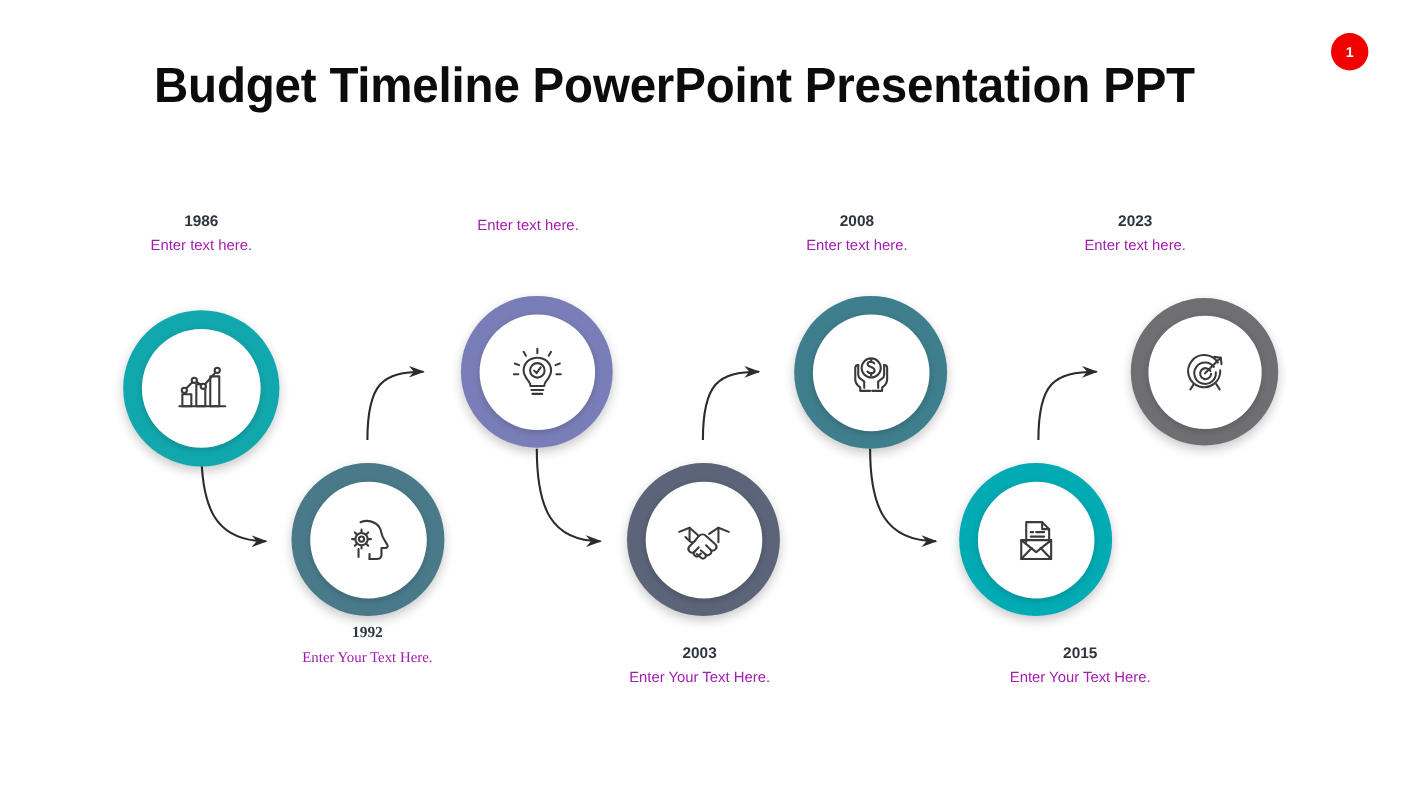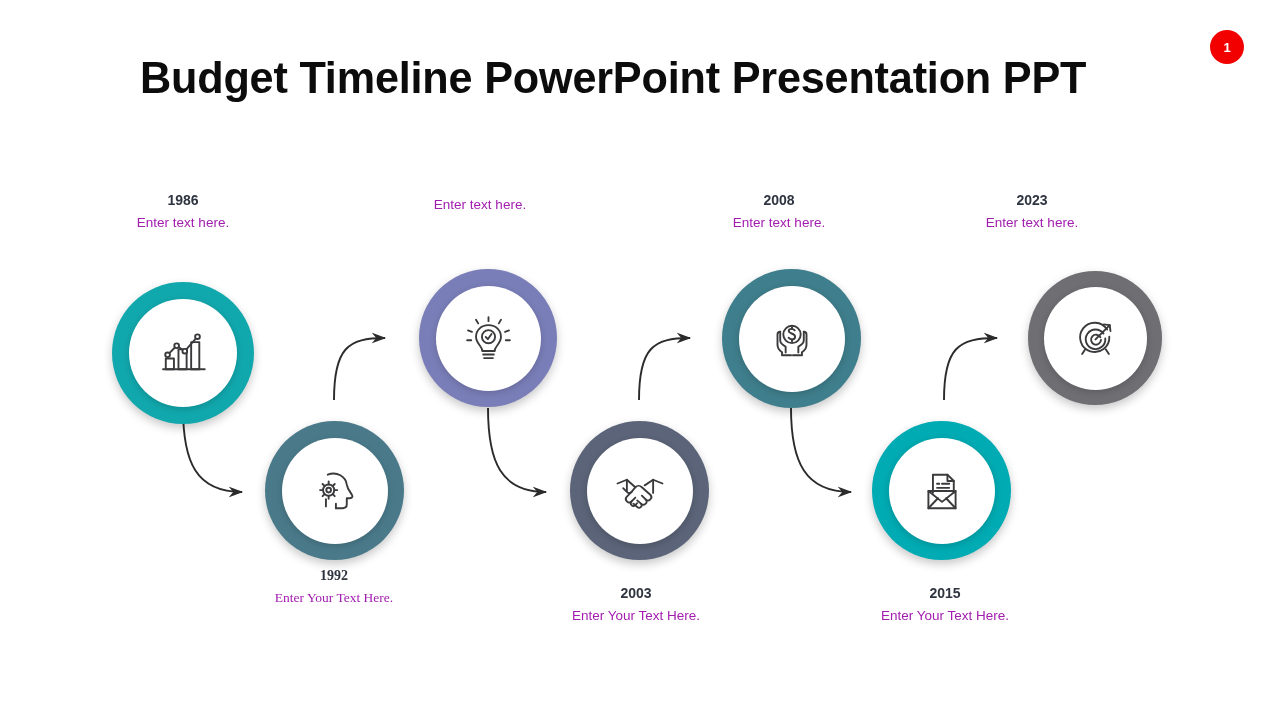--- a/index.html
+++ b/index.html
@@ -231,21 +231,21 @@
           <path d="M22 34 L22 14 L38 14 L45 21 L45 34"></path>
           <polyline points="38,14 38,21 45,21"></polyline>
           <path d="M26.5 24 L29 24 M32 24 L40 24 M26.5 28.5 L40 28.5"></path>
           <path d="M17 32 L47 32 L47 51 L17 51 Z"></path>
           <polyline points="17,32 32,44 47,32"></polyline>
           <path d="M17 51 L27.5 40 M47 51 L36.5 40"></path>
         </svg>
       </span>
     </div>
   </div>
-  <div class="label" style="left:815px; top:585px;">
+  <div class="label" style="left:852px; top:585px;">
     <div class="year">2015</div>
     <div class="desc">Enter Your Text Here.</div>
   </div>
 
   <div class="label" style="left:902px; top:192px;">
     <div class="year">2023</div>
     <div class="desc">Enter text here.</div>
   </div>
   <div class="node" style="left:1028px; top:271px; width:134px; height:134px; background:#6e6e73; box-shadow:0 4px 10px rgba(0,0,0,0.22);">
     <div class="inner" style="width:103px; height:103px;">

